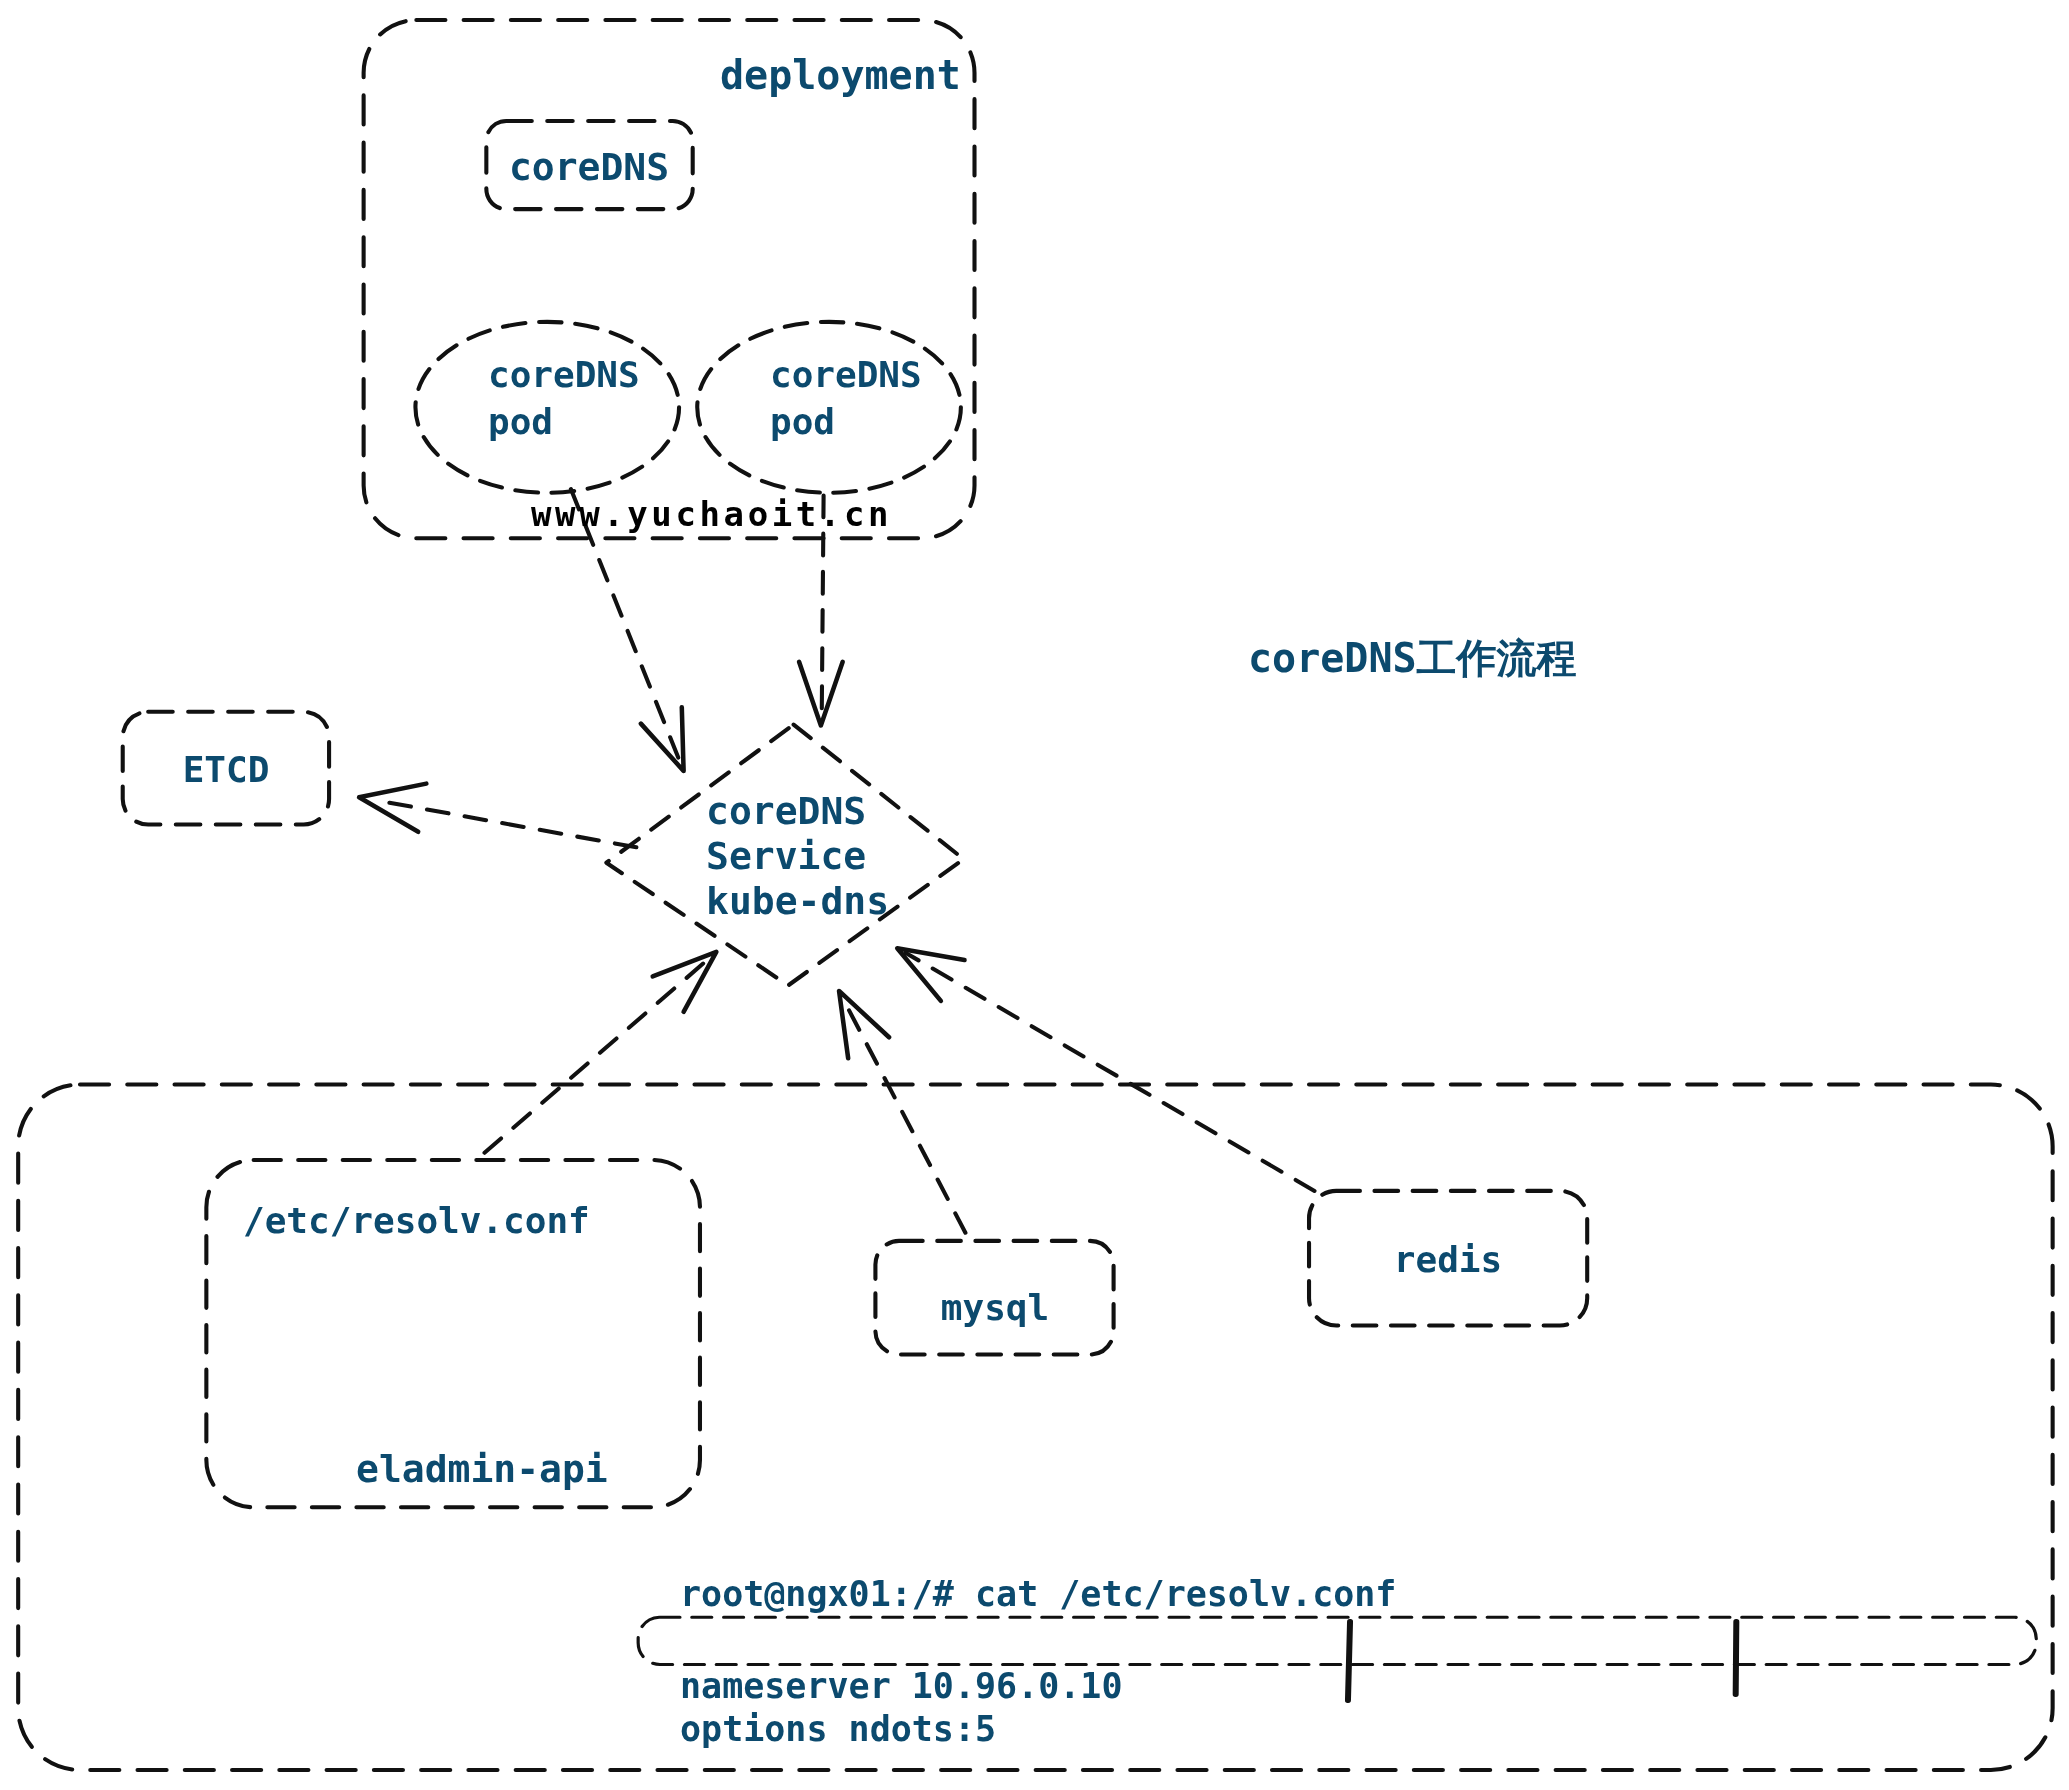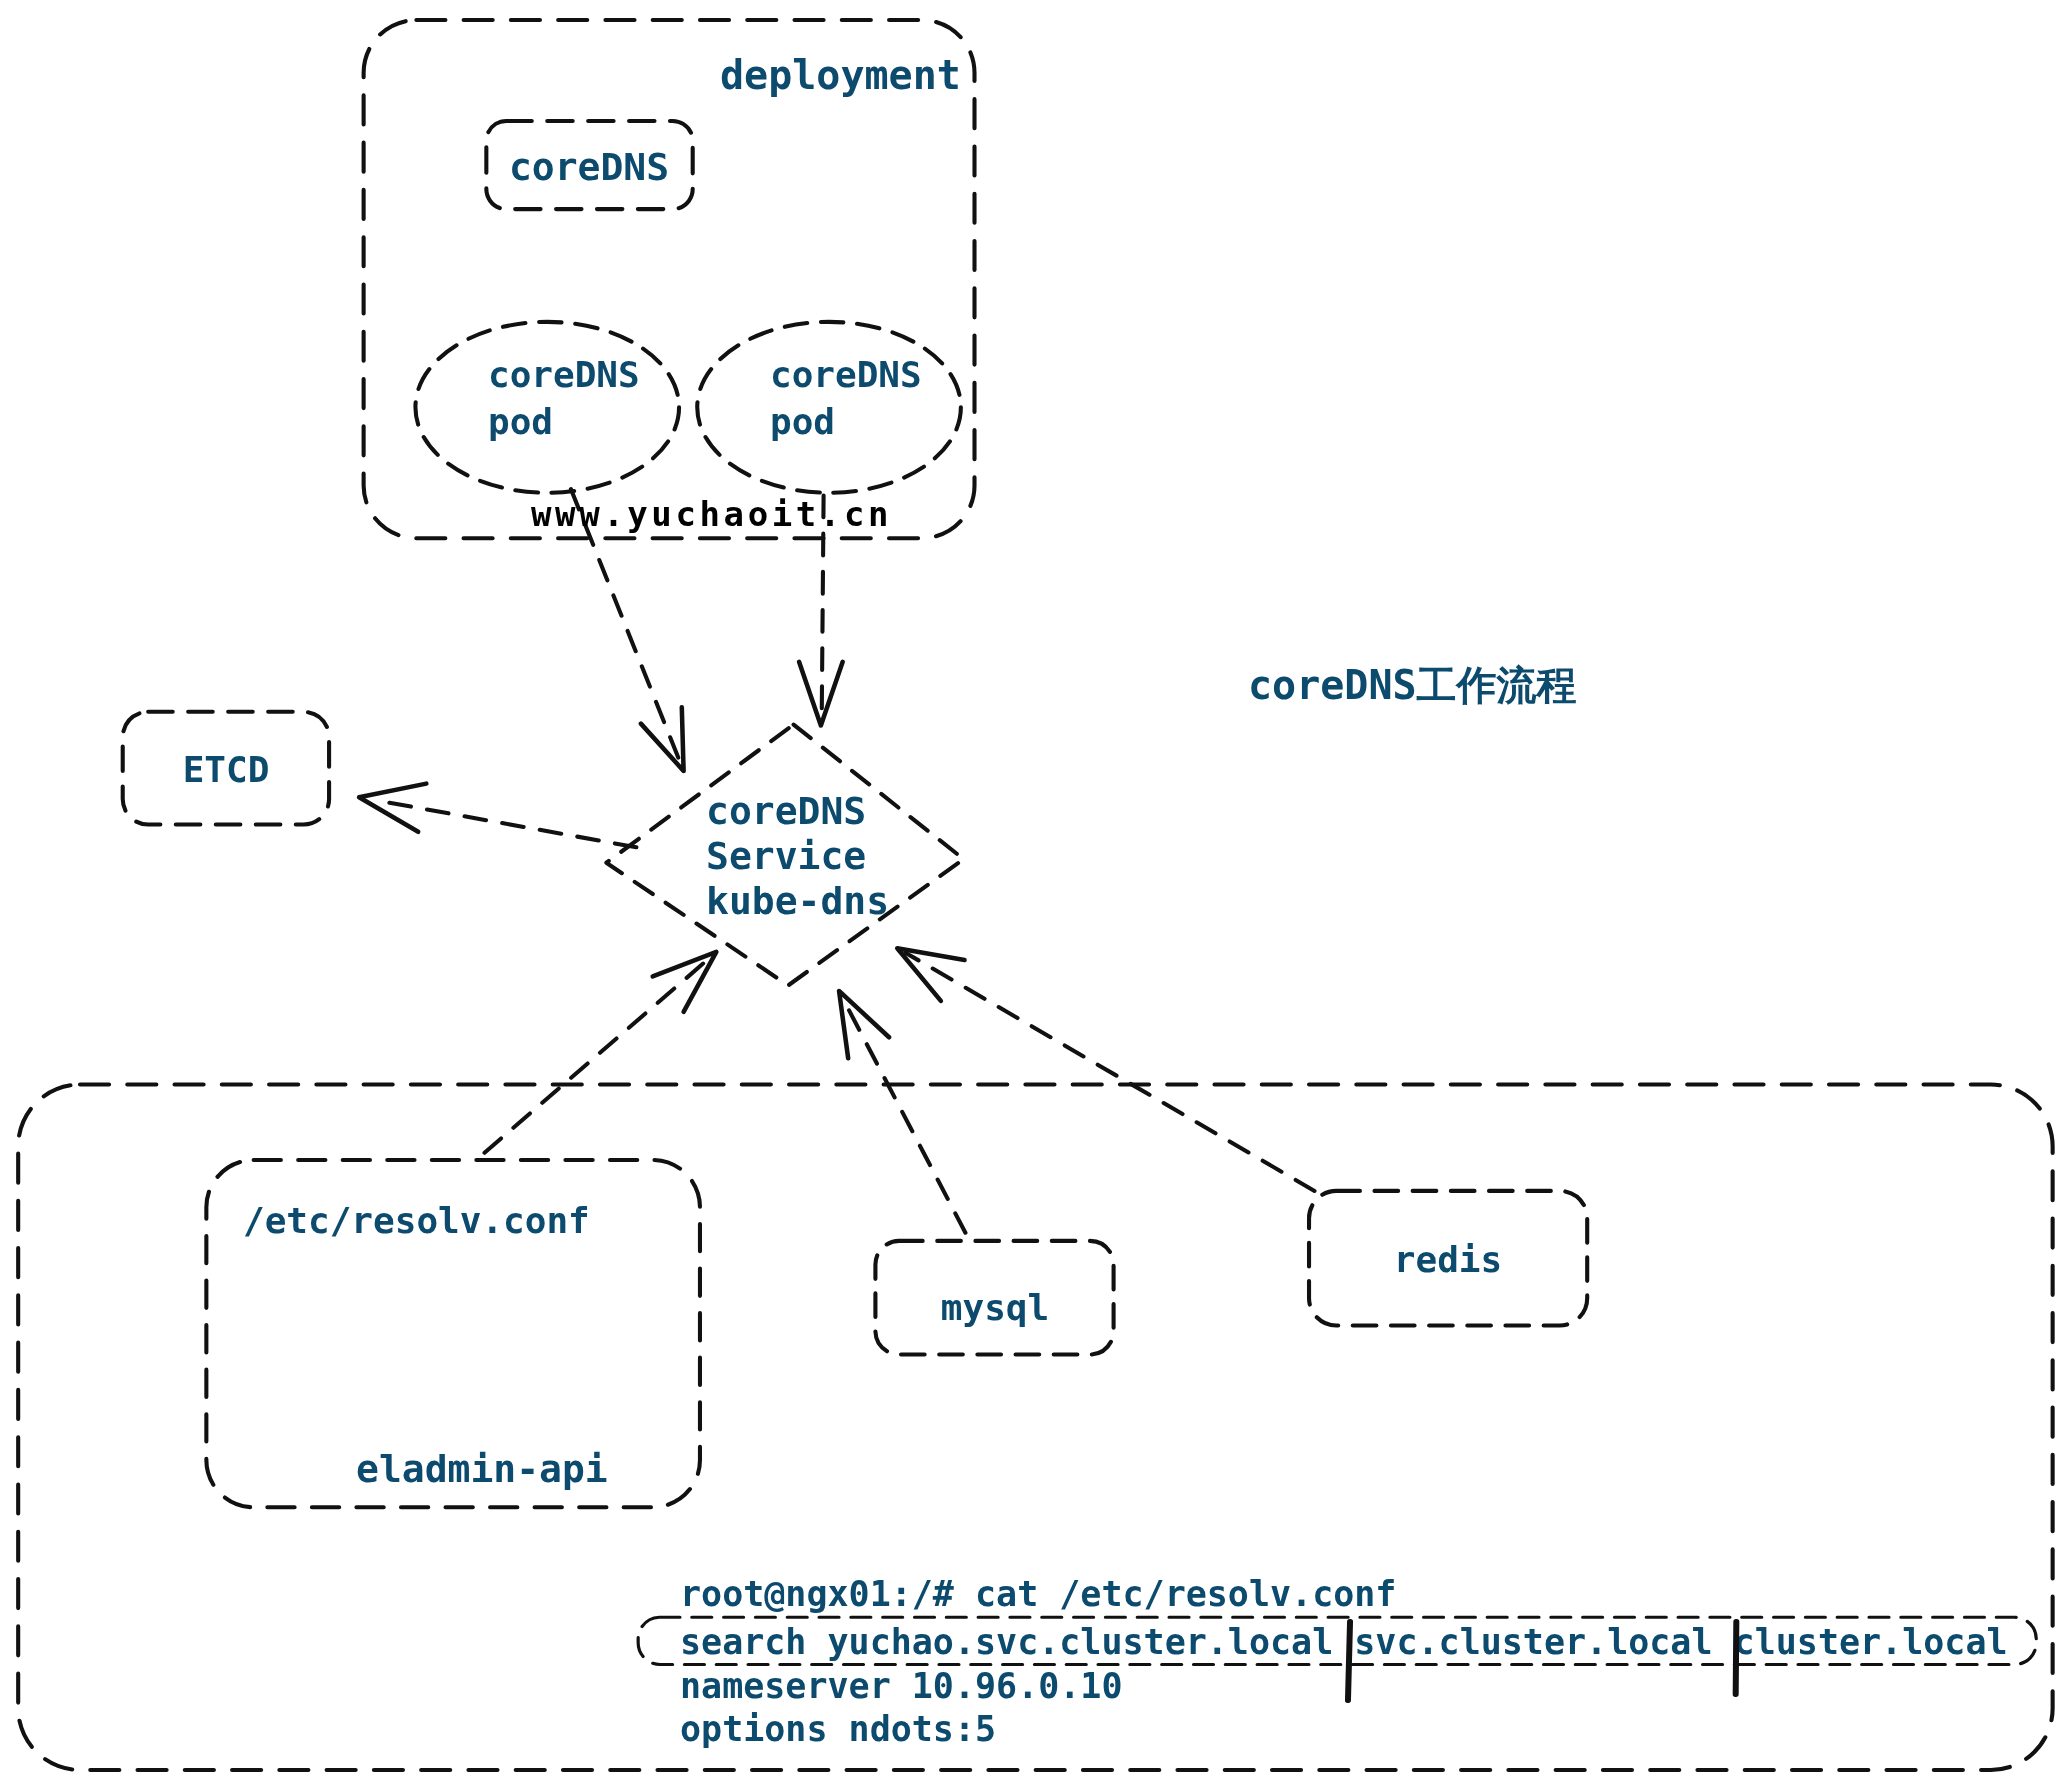--- a/index.html
+++ b/index.html
@@ -81,30 +81,29 @@
 
   <div class="t f40" style="left:488px;top:351px;"><span>coreDNS</span><br><span>pod</span></div>
   <div class="t f40" style="left:770px;top:351px;"><span>coreDNS</span><br><span>pod</span></div>
 
   <div class="t watermark" style="left:531px;top:494px;">www.yuchaoit.cn</div>
 
   <div class="t f40 ctr" style="left:123px;top:746px;width:206px;">ETCD</div>
 
   <div class="t f42" style="left:706px;top:789px;"><span>coreDNS</span><br><span>Service</span><br><span>kube-dns</span></div>
 
-  <div class="t f44" style="left:1248px;top:636px;margin-top:27px;">coreDNS工作流程</div>
+  <div class="t f44" style="left:1248px;top:636px;">coreDNS工作流程</div>
 
   <div class="t f40" style="left:243px;top:1198px;line-height:45px;"><span>/etc/resolv.conf</span><br></div>
   <div class="t f42" style="left:356px;top:1447px;">eladmin-api</div>
 
   <div class="t f40 ctr" style="left:876px;top:1284px;width:238px;">mysql</div>
   <div class="t f40 ctr" style="left:1309px;top:1236px;width:278px;">redis</div>
 
   <div class="t f38" style="left:680px;top:1574px;">root@ngx01:/# cat /etc/resolv.conf</div>
-  <div class="t f38" style="left:680px;top:1622px;">search yuchao.svc.cluster.local svc.cluster.local cluster.local</div>
   <div class="t f38" style="left:680px;top:1666px;">nameserver 10.96.0.10</div>
   <div class="t f38" style="left:680px;top:1709px;">options ndots:5</div>
 
   <div class="sepbar" style="left:1346px;top:1619px;height:84px;transform:rotate(1.5deg);"></div>
   <div class="sepbar" style="left:1733px;top:1619px;height:78px;transform:rotate(0.5deg);"></div>
 
 </div>
 
 
 </body></html>

